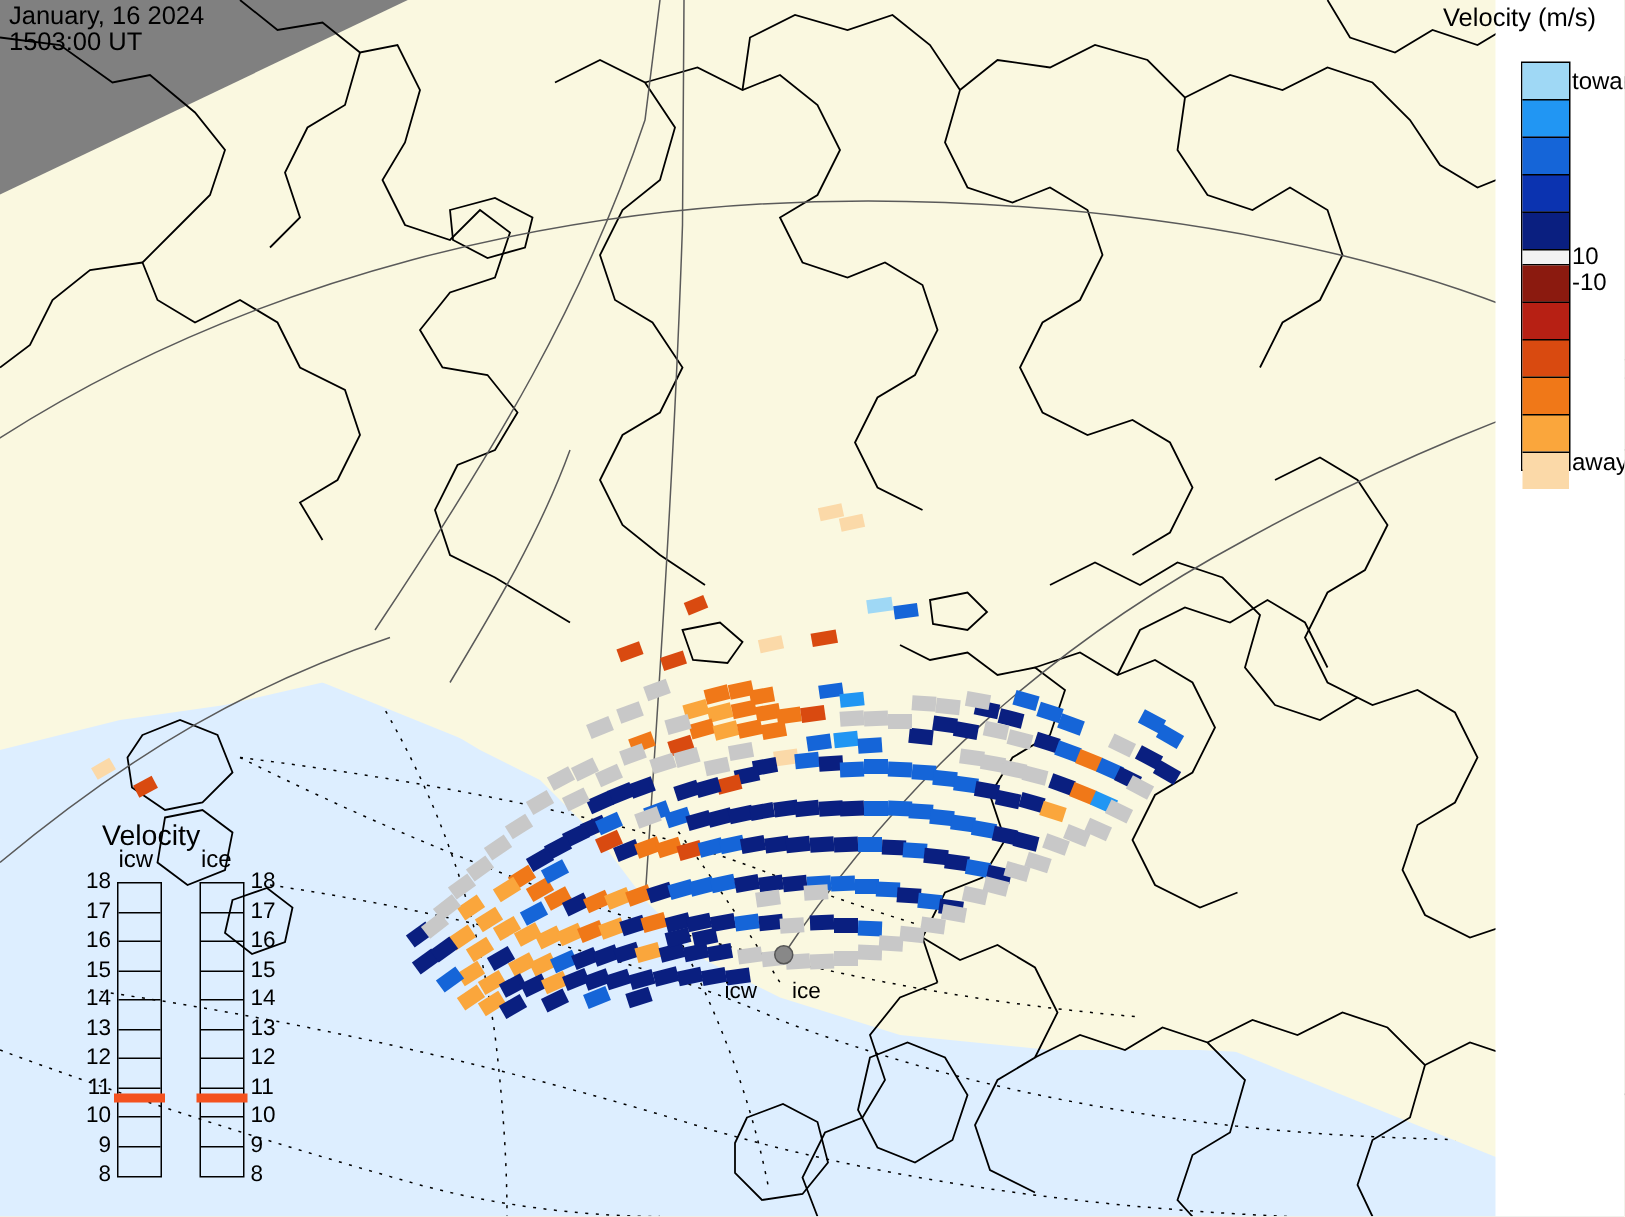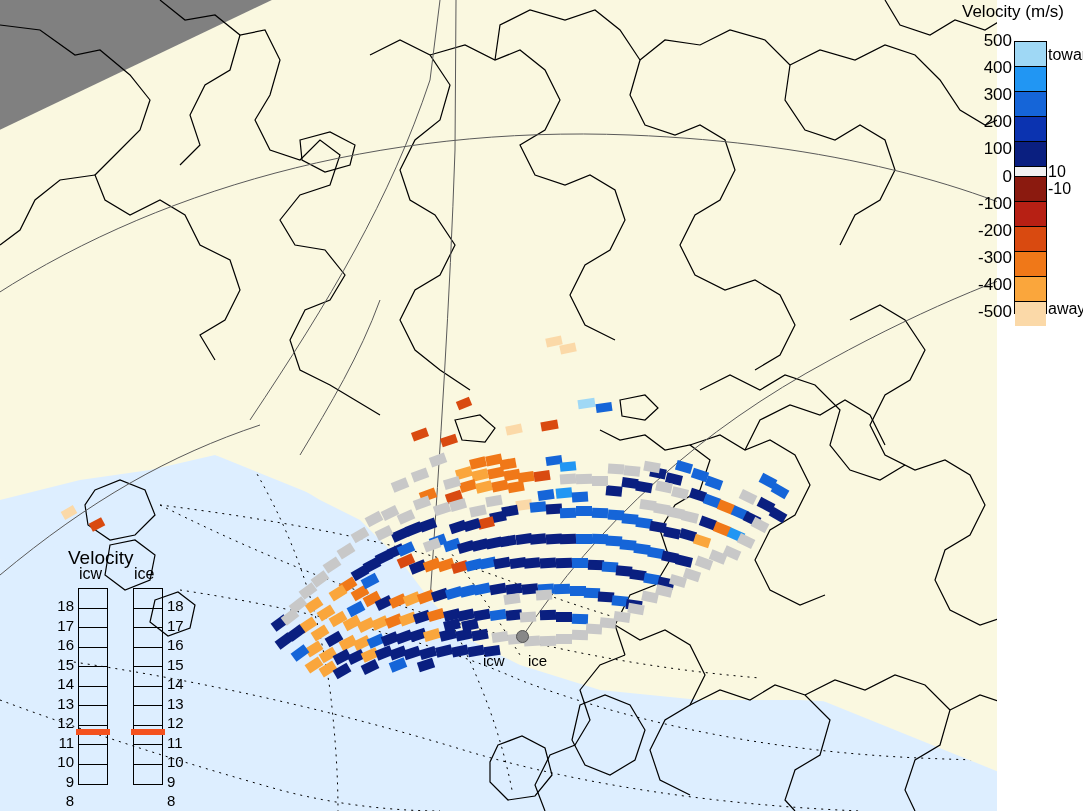--- a/index.html
+++ b/index.html
@@ -24,21 +24,21 @@
   .cside{position:absolute;left:0;width:60px;text-align:left;font-size:16px;color:#000;}
 
   
   #stamp{left:6px;top:2px;font-size:17px;line-height:17px;color:#000;white-space:pre;}
 
   
   #freq-title{left:68px;top:547px;font-size:19px;color:#000;}
   .fbar{position:absolute;width:28px;height:195px;border:1px solid #000;background:transparent;}
   .fseg{width:100%;border-bottom:1px solid #000;box-sizing:border-box;}
   .fmark{position:absolute;height:6px;background:#f4511e;}
-  .flabel{position:absolute;font-size:15px;color:#000;width:26px;margin-top:18px;}
+  .flabel{position:absolute;font-size:15px;color:#000;width:26px;}
   .fname{position:absolute;font-size:16px;color:#000;}
 
   
   .sitelabel{position:absolute;font-size:15px;color:#000;}
   #sitedot{left:516px;top:630px;width:11px;height:11px;border-radius:50%;background:#888;border:1px solid #555;}
 
   
   .cell{position:absolute;}
 </style>
 </head>
@@ -396,50 +396,39 @@
       <div class="cell" style="left: 390px; top: 660px; width: 16px; height: 10px; background: rgb(21, 101, 216); transform: rotate(-22deg);"></div>
       <div class="cell" style="left: 418px; top: 660px; width: 16px; height: 10px; background: rgb(10, 31, 128); transform: rotate(-18deg);"></div>
       <div class="cell" style="left: 62px; top: 508px; width: 14px; height: 9px; background: rgb(251, 217, 168); transform: rotate(-30deg);"></div>
       <div class="cell" style="left: 90px; top: 520px; width: 14px; height: 9px; background: rgb(217, 74, 16); transform: rotate(-28deg);"></div>
     </div>
 
   <div class="abs" id="sitedot"></div>
   <div class="sitelabel" style="left:483px;top:652px;">icw</div>
   <div class="sitelabel" style="left:528px;top:652px;">ice</div>
 
+  <div class="abs" id="stamp">January, 16 2024
+1503:00 UT</div>
 
   <div class="abs" id="cbar-panel"></div>
   <div class="abs" id="cbar-title">Velocity (m/s)</div>
   <div class="abs" id="cbar">
       <div class="cband" style="height: 24px; background: rgb(159, 216, 245);"></div>
       <div class="cband" style="height: 24px; background: rgb(33, 150, 243); border-top: 1px solid rgb(0, 0, 0);"></div>
       <div class="cband" style="height: 24px; background: rgb(21, 101, 216); border-top: 1px solid rgb(0, 0, 0);"></div>
       <div class="cband" style="height: 24px; background: rgb(11, 51, 176); border-top: 1px solid rgb(0, 0, 0);"></div>
       <div class="cband" style="height: 24px; background: rgb(10, 31, 128); border-top: 1px solid rgb(0, 0, 0);"></div>
       <div class="cband" style="height: 9px; background: rgb(242, 242, 242); border-top: 1px solid rgb(0, 0, 0); border-bottom: 1px solid rgb(0, 0, 0);"></div>
       <div class="cband" style="height: 24px; background: rgb(139, 26, 15);"></div>
       <div class="cband" style="height: 24px; background: rgb(183, 32, 20); border-top: 1px solid rgb(0, 0, 0);"></div>
       <div class="cband" style="height: 24px; background: rgb(217, 74, 16); border-top: 1px solid rgb(0, 0, 0);"></div>
       <div class="cband" style="height: 24px; background: rgb(240, 120, 24); border-top: 1px solid rgb(0, 0, 0);"></div>
       <div class="cband" style="height: 24px; background: rgb(250, 166, 60); border-top: 1px solid rgb(0, 0, 0);"></div>
       <div class="cband" style="height: 24px; background: rgb(251, 217, 168); border-top: 1px solid rgb(0, 0, 0);"></div>
     </div>
-  <div class="abs" id="cbar-ticks" style="left:940px;top:0;width:72px;height:811px;">
-      <div class="ctick" style="top: 31px;">500</div>
-      <div class="ctick" style="top: 58.1px;">400</div>
-      <div class="ctick" style="top: 85.2px;">300</div>
-      <div class="ctick" style="top: 112.3px;">200</div>
-      <div class="ctick" style="top: 139.4px;">100</div>
-      <div class="ctick" style="top: 166.5px;">0</div>
-      <div class="ctick" style="top: 193.6px;">-100</div>
-      <div class="ctick" style="top: 220.7px;">-200</div>
-      <div class="ctick" style="top: 247.8px;">-300</div>
-      <div class="ctick" style="top: 274.9px;">-400</div>
-      <div class="ctick" style="top: 302px;">-500</div>
-    </div>
   <div class="abs" id="cbar-sides" style="left:1048px;top:0;width:60px;height:811px;">
       <div class="cside" style="top: 46px;">toward</div>
       <div class="cside" style="top: 163px;">10</div>
       <div class="cside" style="top: 180px;">-10</div>
       <div class="cside" style="top: 300px;">away</div>
     </div>
 
   <div class="abs" id="freq-title">Velocity</div>
   <div class="abs" id="freq-area" style="left:0;top:540px;width:200px;height:271px;">
       <div class="fname" style="left: 79px; top: 25px;">icw</div>

